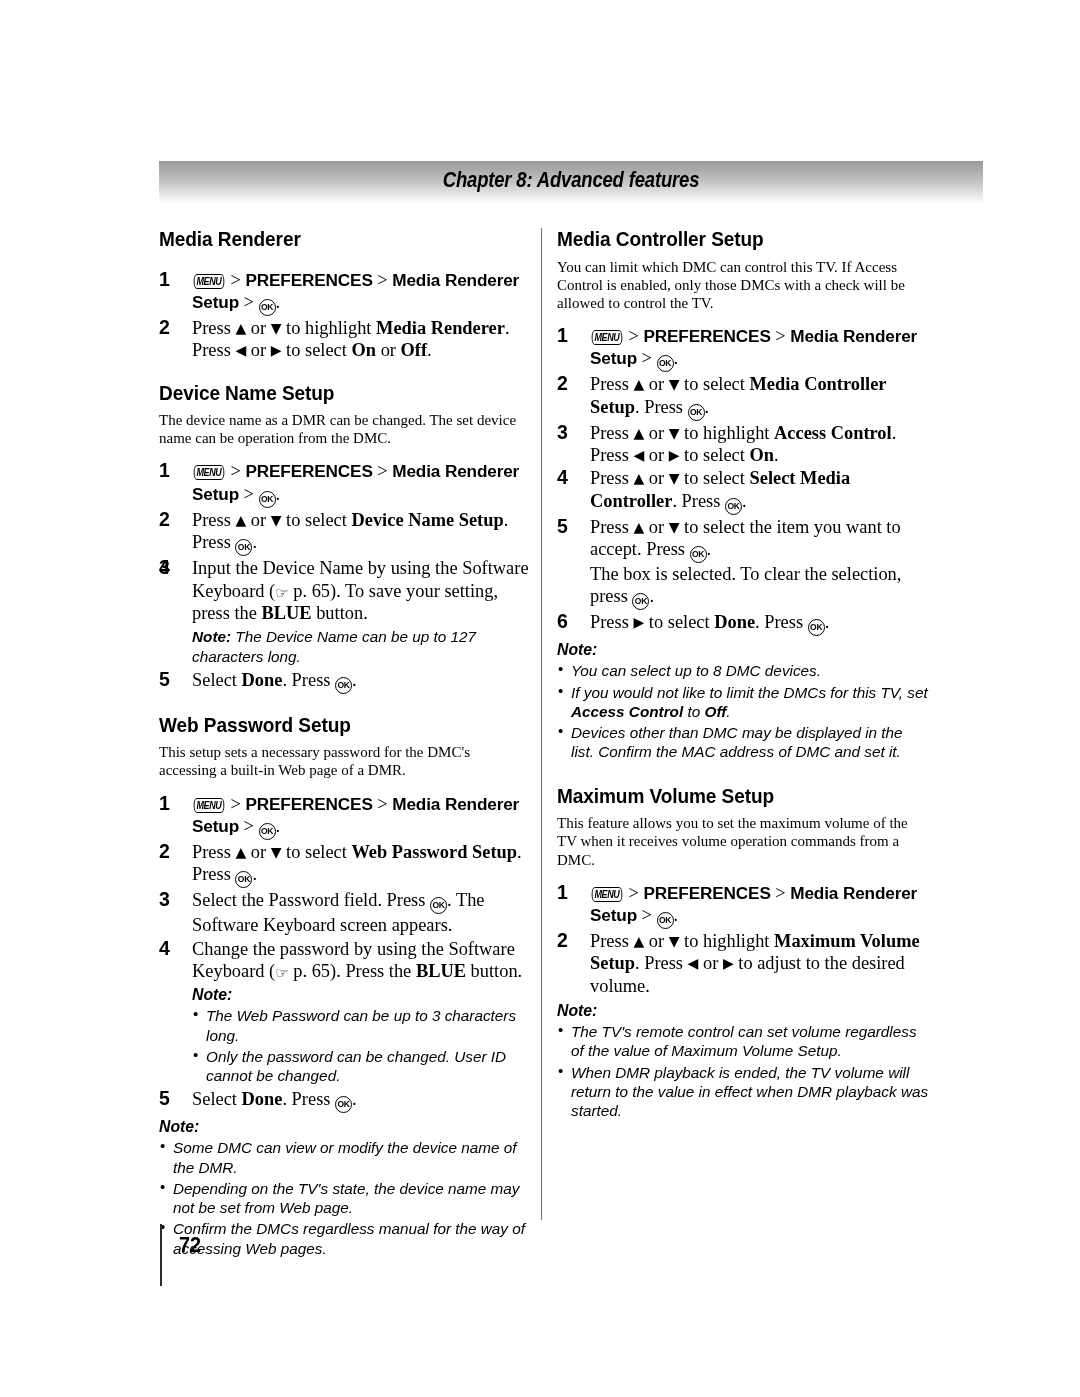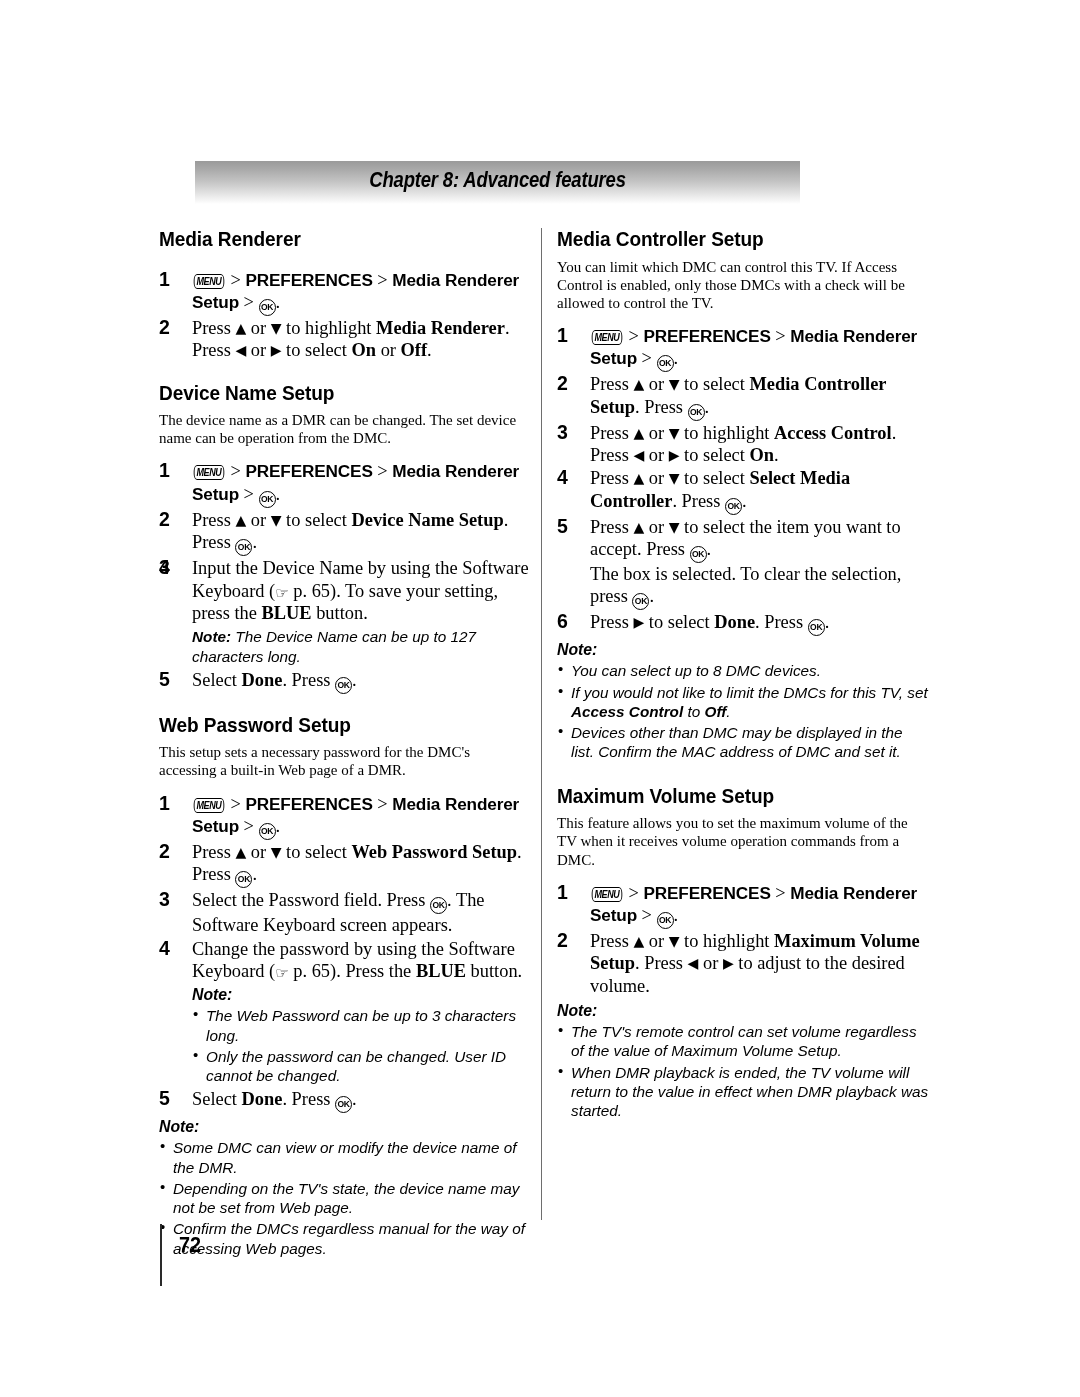--- a/index.html
+++ b/index.html
@@ -14,24 +14,23 @@
     font-family: "Liberation Serif", "DejaVu Serif", serif;
     color: #000000;
     overflow: hidden;
   }
 
   
   #chapter-band {
     position: absolute;
     left: 159px;
     top: 161px;
-    width: 605px;
+    width: 824px;
     height: 43px;
     background: linear-gradient(to bottom, #9a9a9a 0%, #a8a8a8 18%, #c4c4c4 48%, #e6e6e6 78%, #ffffff 100%);
-    margin-left: 36px;
   }
   #chapter-title {
     position: absolute;
     left: 0;
     right: 0;
     top: 7px;
     text-align: center;
     font-family: "Liberation Sans Narrow", "Liberation Sans", sans-serif;
     font-weight: bold;
     font-style: italic;

